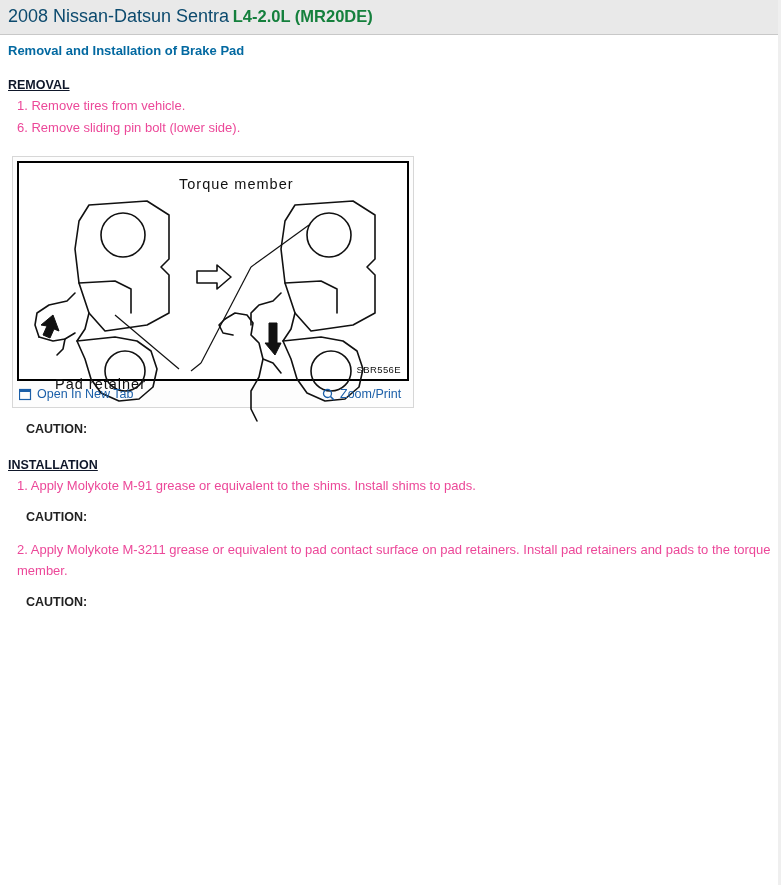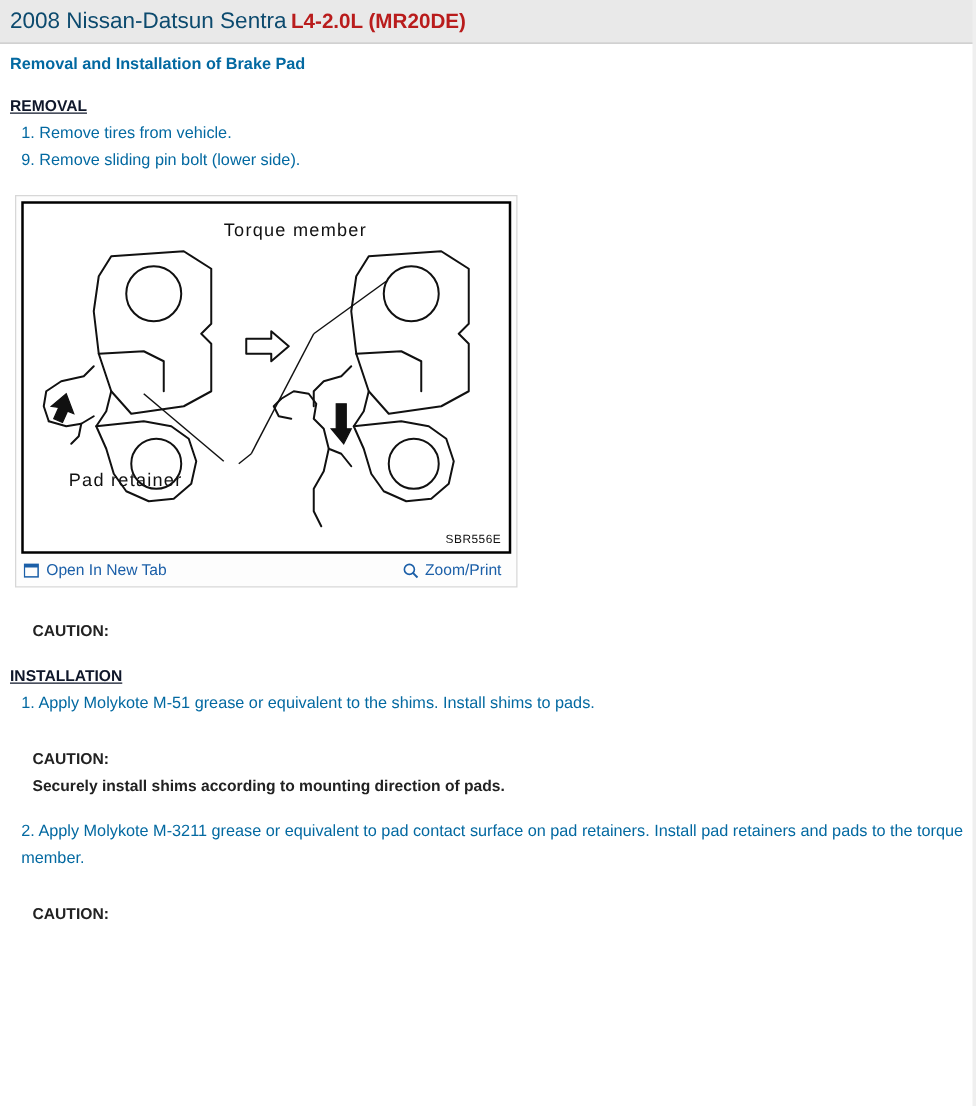--- a/index.html
+++ b/index.html
@@ -28,21 +28,21 @@
     border-bottom: 1px solid #c8c8c8;
     padding: 6px 8px 7px 8px;
     box-sizing: border-box;
   }
   .title-bar .veh-year {
     color: #0c4a6e;
     font-weight: normal;
     font-size: 18px;
   }
   .title-bar .veh-engine {
-    color: #b91c1c;
+    color: #15803d;
     font-weight: bold;
     font-size: 16.5px;
   }
   .subtitle {
     padding: 8px 8px 0 8px;
     font-weight: bold;
     font-size: 13px;
     color: #0369a1;
   }
   .content {
@@ -54,50 +54,49 @@
     font-size: 12.5px;
     margin: 20px 0 4px 0;
     color: #0f172a;
     text-decoration: underline;
   }
   .step {
     margin: 0 0 2px 0;
     padding-left: 9px;
     font-size: 13px;
     line-height: 1.55;
-    color: #0369a1;
+    color: #ec4899;
   }
   .caution-block {
     margin: 14px 0 0 0;
     padding-left: 18px;
   }
   .caution-label {
     font-weight: bold;
     font-size: 12.5px;
     margin-bottom: 5px;
-    margin-top: 28px;
   }
   .caution-text {
     font-weight: bold;
     font-size: 12.5px;
     line-height: 1.6;
     padding-right: 6px;
   }
   
   .figure-wrap {
     margin: 18px 0 0 4px;
     width: 402px;
     border: 1px solid #d7d7d7;
     background: #fdfdfd;
     box-sizing: border-box;
     padding: 4px 4px 0 4px;
   }
   .figure-img {
     width: 392px;
-    height: 282px;
+    height: 220px;
     border: 2px solid #000;
     box-sizing: border-box;
     background: #fff;
     position: relative;
   }
   .fig-code {
     position: absolute;
     right: 6px;
     bottom: 4px;
     font-size: 9.5px;
@@ -152,21 +151,21 @@
     <span class="veh-year">2008 Nissan-Datsun Sentra</span>
     <span class="veh-engine">L4-2.0L (MR20DE)</span>
   </div>
 
   <div class="subtitle">Removal and Installation of Brake Pad</div>
 
   <div class="content">
 
     <div class="section-head">REMOVAL</div>
     <div class="step">1. Remove tires from vehicle.</div>
-    <div class="step">9. Remove sliding pin bolt (lower side).</div>
+    <div class="step">6. Remove sliding pin bolt (lower side).</div>
 
     <div class="figure-wrap">
       <div class="figure-img">
         <svg width="388" height="278" viewBox="0 0 388 278" xmlns="http://www.w3.org/2000/svg">
           <g fill="none" stroke="#111" stroke-width="1.6" stroke-linejoin="round" stroke-linecap="round">
 
             <path d="M70 42 L128 38 L150 52 L150 96 L142 104 L150 112 L150 150 L128 162 L86 168 L70 150 L60 120 L56 86 L60 58 Z"></path>
             <circle cx="104" cy="72" r="22"></circle>
             <path d="M60 120 L96 118 L112 126 L112 150"></path>
             <path d="M56 130 L48 138 L30 142 L18 150 L16 162 L20 174"></path>
@@ -239,25 +238,24 @@
         </a>
       </div>
     </div>
 
 
     <div class="caution-block">
       <div class="caution-label">CAUTION:</div>
     </div>
 
     <div class="section-head" style="margin-top:22px;">INSTALLATION</div>
-    <div class="step">1. Apply Molykote M-51 grease or equivalent to the shims. Install shims to pads.</div>
+    <div class="step">1. Apply Molykote M-91 grease or equivalent to the shims. Install shims to pads.</div>
 
     <div class="caution-block">
       <div class="caution-label">CAUTION:</div>
-      <div class="caution-text">Securely install shims according to mounting direction of pads.</div>
     </div>
 
     <div class="step" style="margin-top:16px;">2. Apply Molykote M-3211 grease or equivalent to pad contact surface on pad retainers. Install pad retainers and pads to the torque member.</div>
 
     <div class="caution-block">
       <div class="caution-label">CAUTION:</div>
     </div>
 
   </div>
 

